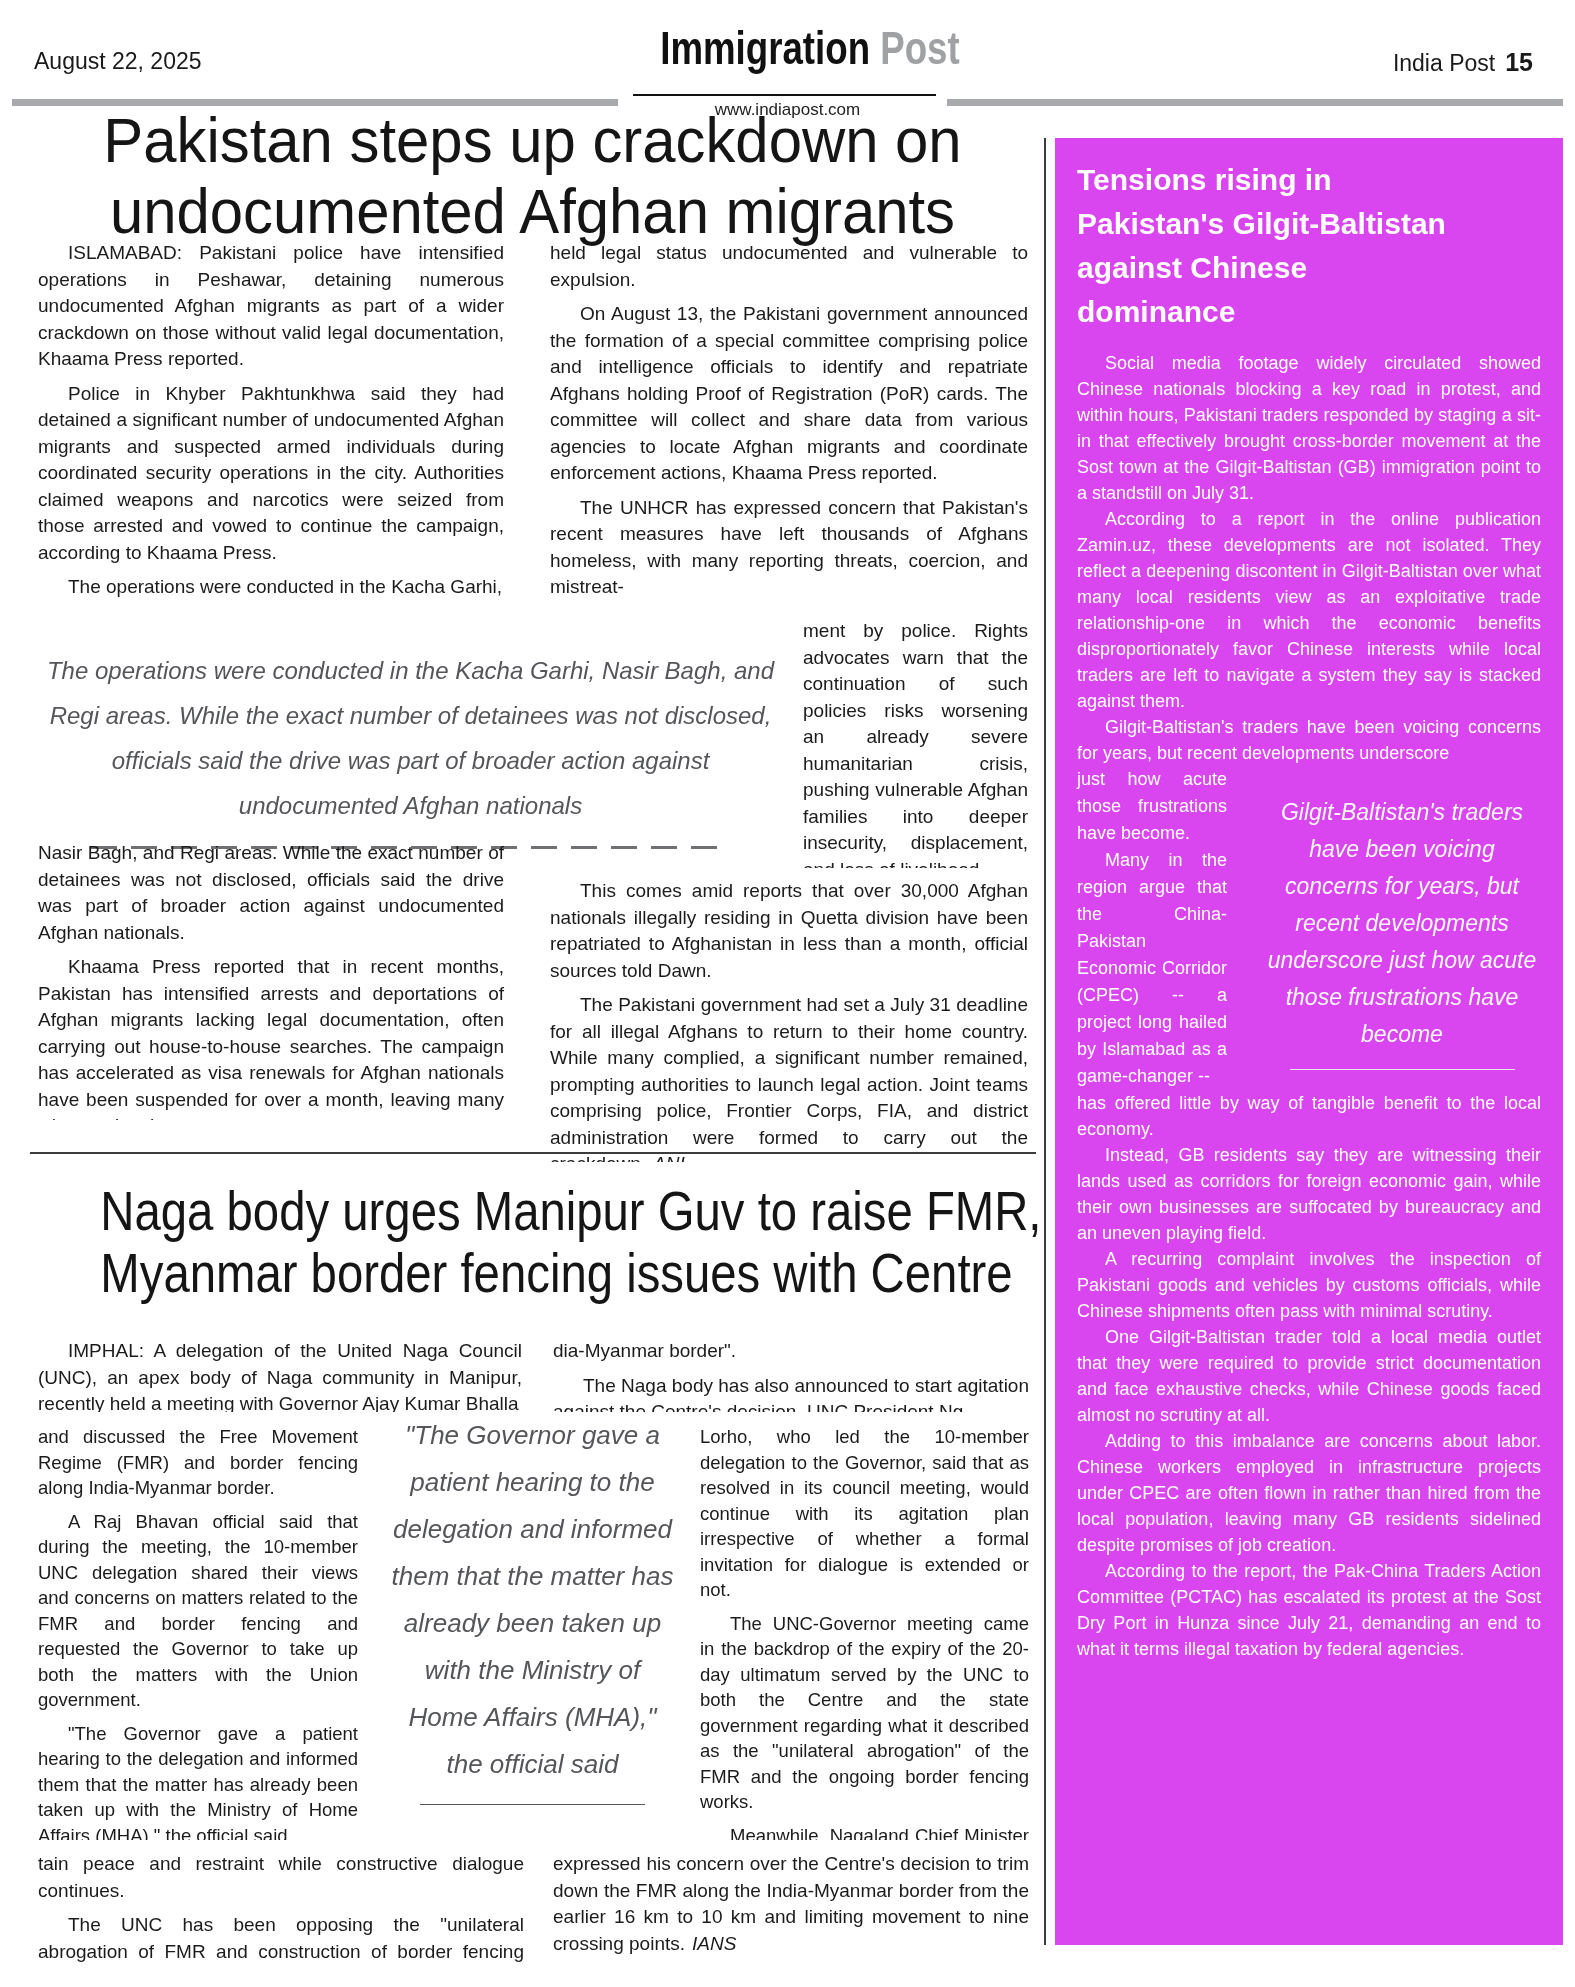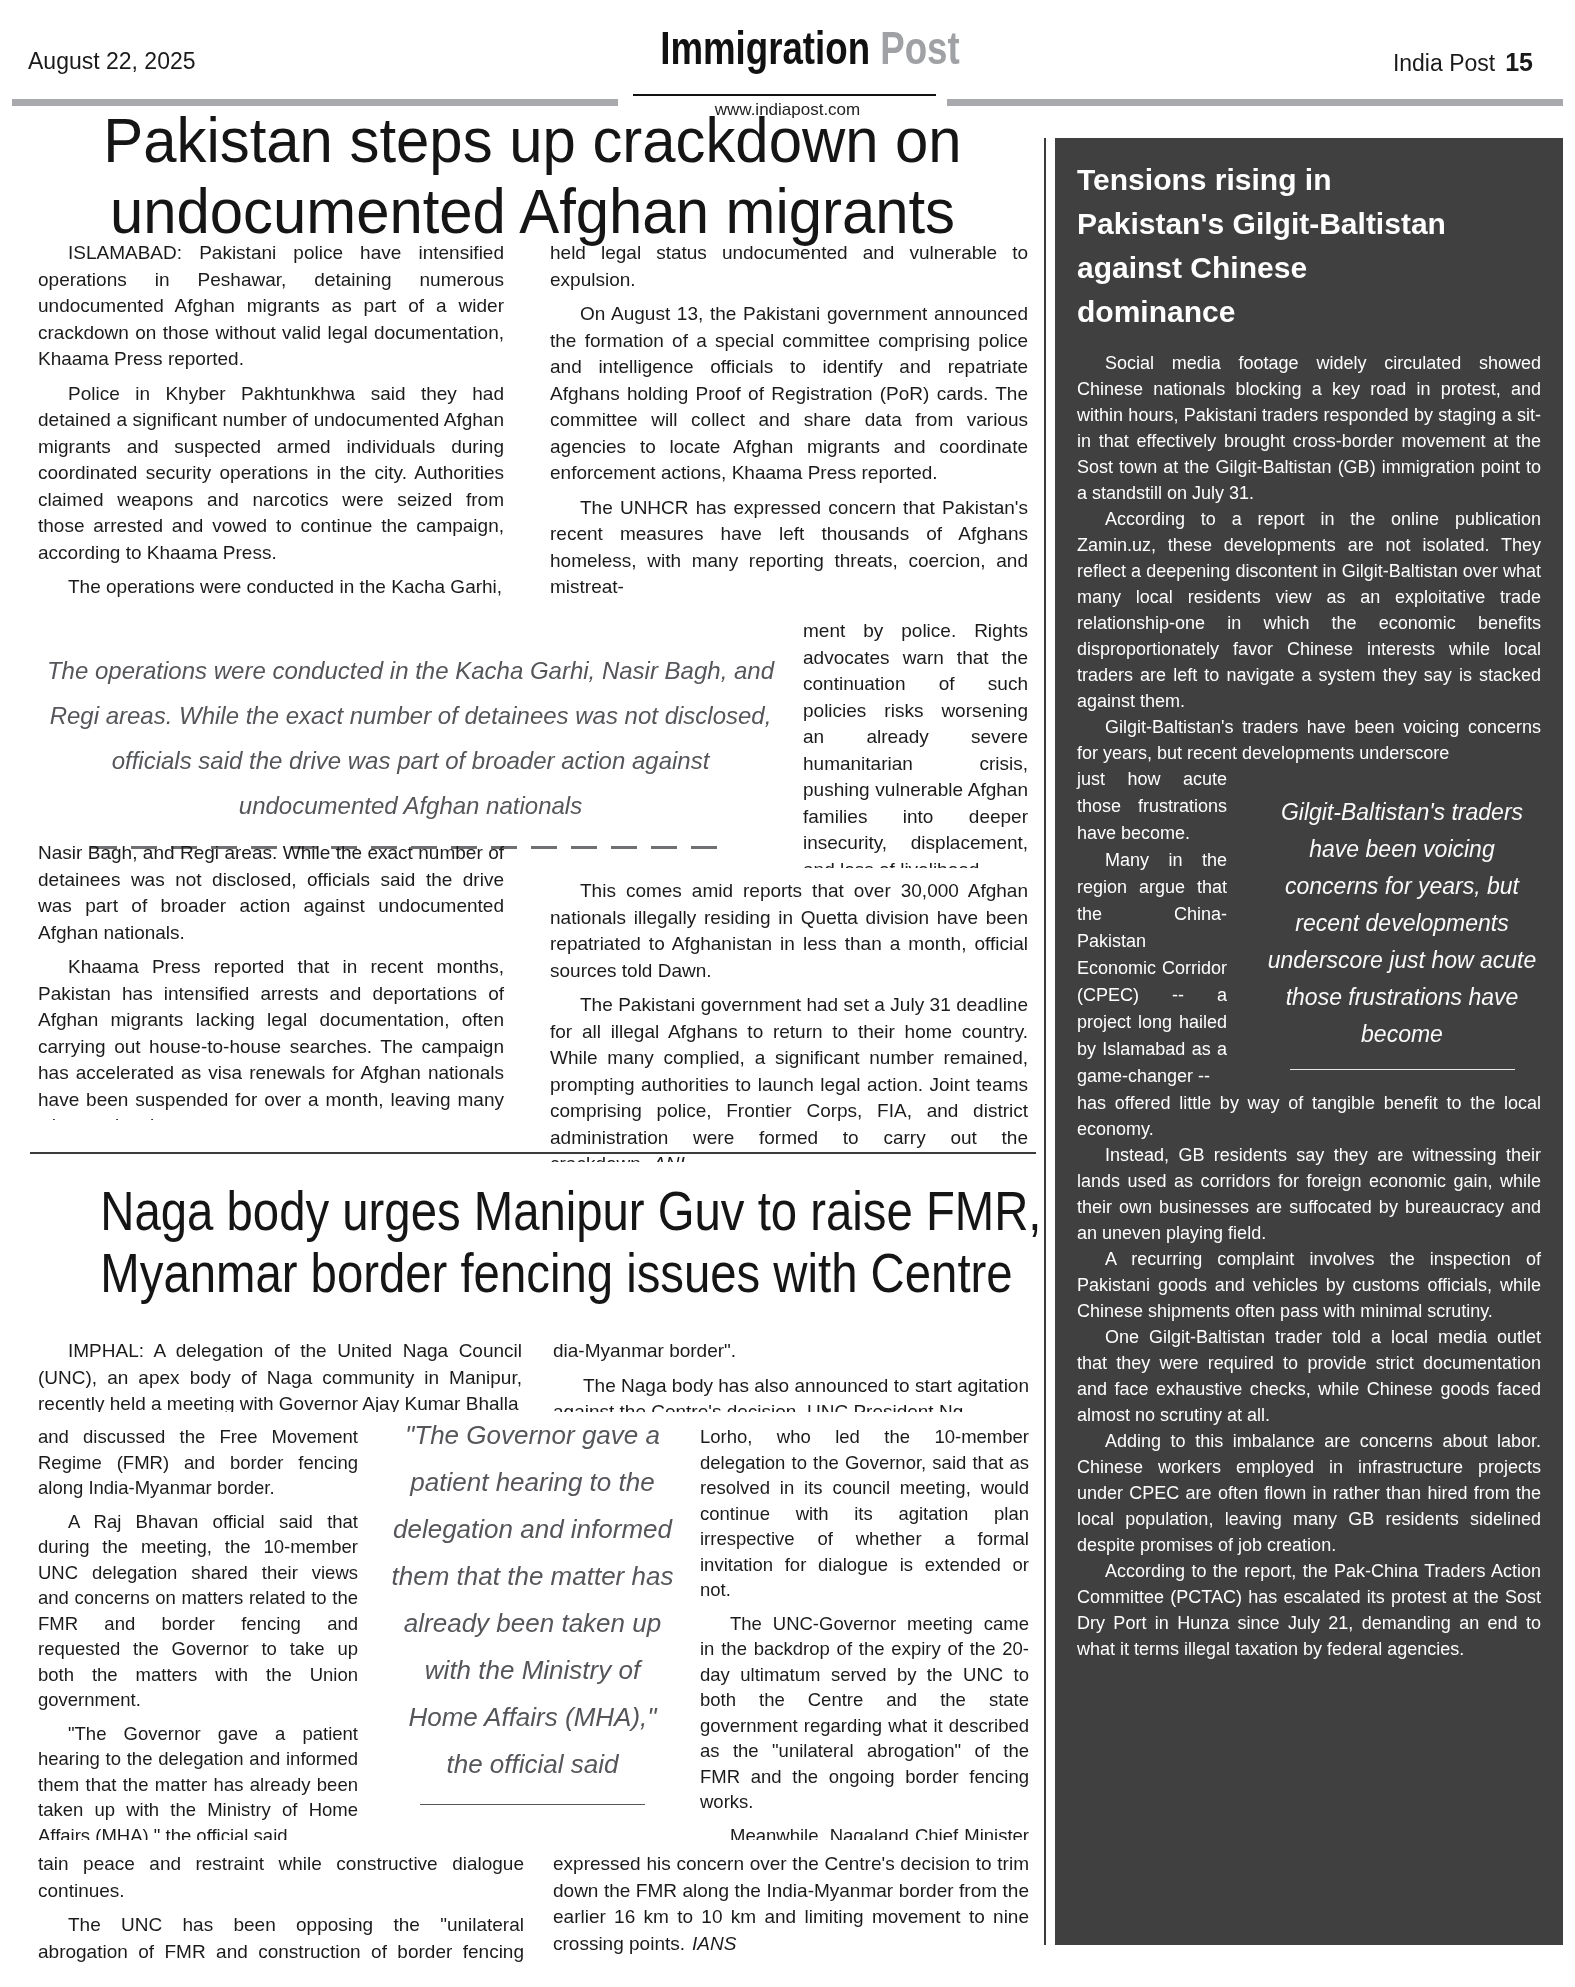--- a/index.html
+++ b/index.html
@@ -1,21 +1,21 @@
 <!DOCTYPE html>
 <html><head>
 <meta charset="utf-8">
 <style>
   html,body{margin:0;padding:0;background:#e8e8e8;}
   .page{position:relative;width:1575px;height:1987px;background:#ffffff;
         font-family:"Liberation Sans",sans-serif;color:#1b1b1b;overflow:hidden;margin:0 auto;}
   .abs{position:absolute;}
 
   
-  .date{left:28px;top:48px;font-size:23px;color:#1a1a1a;}
+  .date{left:34px;top:48px;font-size:23px;color:#1a1a1a;}
   .mastwrap{left:0;top:20px;width:1575px;text-align:center;padding-left:22px;}
   .mast{display:inline-block;font-weight:bold;font-size:47px;letter-spacing:0;
         transform:scaleX(.78);transform-origin:50% 50%;color:#111;}
   .mast .g{color:#9fa1a4;}
   .mastline{left:633px;top:94px;width:303px;height:2px;background:#111;}
   .pubright{right:42px;top:48px;font-size:23px;color:#1a1a1a;}
   .pubright b{font-size:25px;margin-left:10px;}
   .bar{top:99px;height:7px;background:#a7a9ac;}
   .barl{left:12px;width:606px;}
   .barr{left:947px;width:616px;}
@@ -39,21 +39,21 @@
   .dashes{margin:18px auto 0;width:640px;height:3px;
           background:repeating-linear-gradient(90deg,#6f7073 0 26px,transparent 26px 40px);}
   .q2{font-style:italic;color:#55565a;font-size:26px;line-height:47px;text-align:center;}
   .q2line{margin:16px auto 0;width:225px;height:1px;background:#55565a;}
 
   
   .vrule{left:1044px;top:138px;width:2px;height:1807px;background:#3c3c3c;}
   .hdiv{left:30px;top:1152px;width:1006px;height:2px;background:#3c3c3c;}
 
   
-  .sidebar{left:1055px;top:138px;width:508px;height:1807px;background:#404040;
+  .sidebar{left:1055px;top:138px;width:508px;height:1807px;background:#d946ef;
            box-sizing:border-box;padding:20px 22px 16px;overflow:hidden;color:#fff;}
   .sbtitle{font-size:30px;font-weight:bold;line-height:44px;color:#fff;margin-bottom:16px;}
   .sb p{margin:0;text-align:justify;text-indent:28px;font-size:18px;line-height:26px;color:#fff;}
   .sb p.cont{text-indent:0;}
   .sbrow{display:flex;align-items:flex-start;}
   .sbleft{width:150px;}
   .sbleft p{line-height:27px;}
   .sbq{width:278px;margin-left:36px;padding-top:28px;}
   .sq{font-style:italic;color:#fafafa;font-size:23px;line-height:37px;text-align:center;}
   .sqline{margin:16px auto 0;width:225px;height:1px;background:#e8e8e8;}

